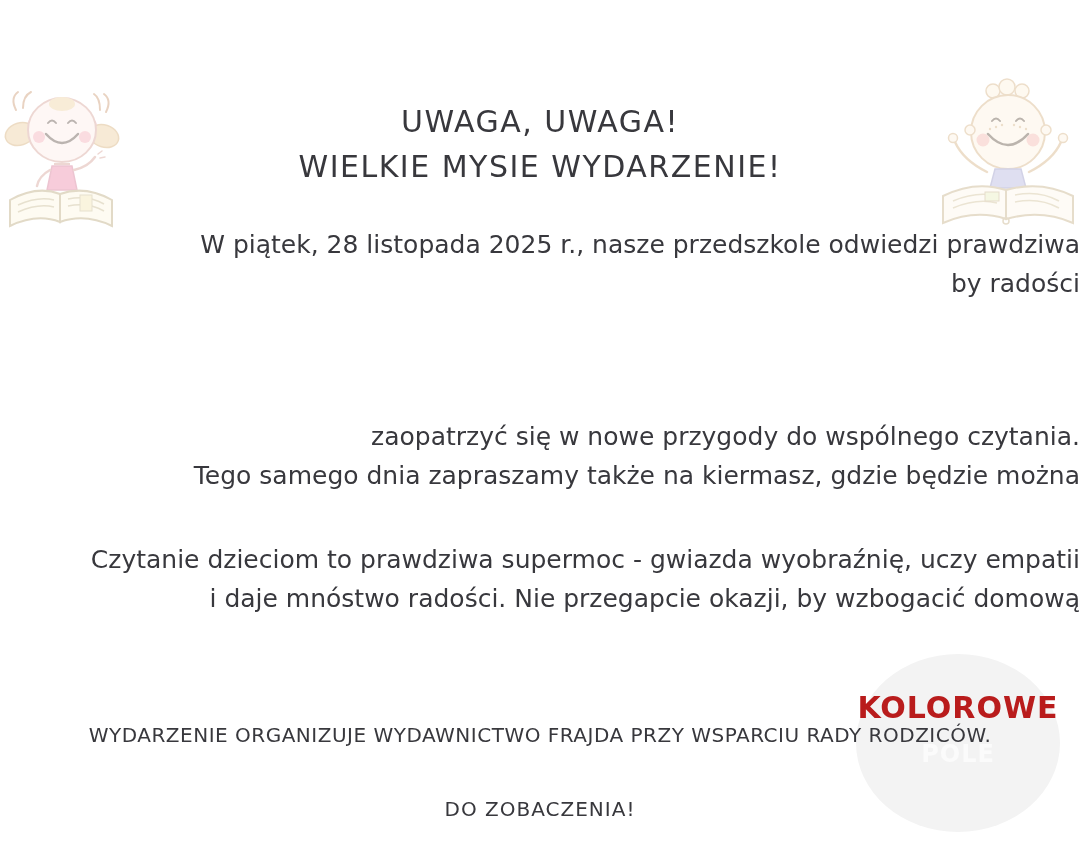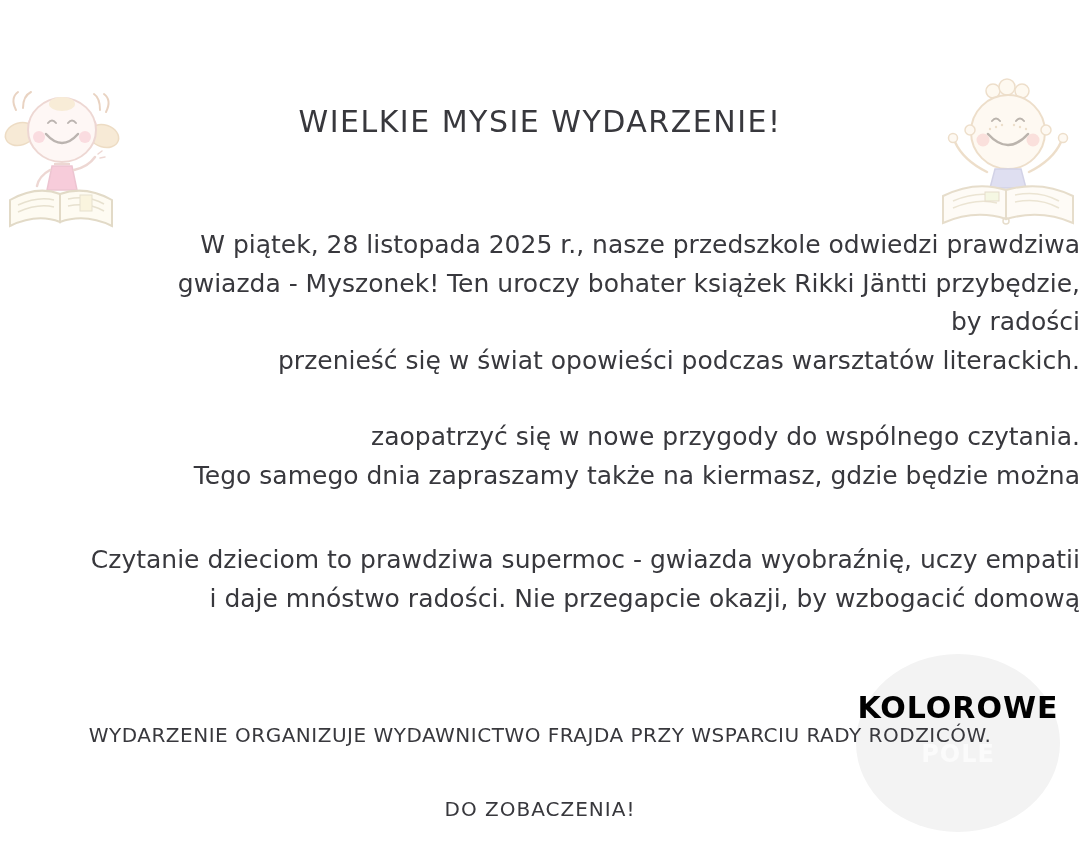--- a/index.html
+++ b/index.html
@@ -39,21 +39,21 @@
 
   .watermark {
     position:absolute; left:856px; top:654px;
     width:204px; height:178px; border-radius:50%;
     background:#f3f3f3; z-index:0;
   }
   .wm-line {
     position:absolute; left:0; width:100%; text-align:center;
     font-weight:bold; letter-spacing:1px;
   }
-  .wm-line-1 { top:36px; font-size:30px; color:#000000; }
+  .wm-line-1 { top:36px; font-size:30px; color:#b91c1c; }
   .wm-line-2 { top:86px; font-size:24px; color:#fbfbfb; }
 </style>
 </head>
 <body>
 
 <div class="page">
 
   <div class="watermark">
     <div class="wm-line wm-line-1">KOLOROWE</div>
     <div class="wm-line wm-line-2">POLE</div>
@@ -111,28 +111,27 @@
         <path d="M10,118 Q42,102 73,112 L73,141 Q42,131 10,145 Z" fill="#fdf8ec" stroke="#c9b48d" stroke-width="2"></path>
         <path d="M140,118 Q108,102 73,112 L73,141 Q108,131 140,145 Z" fill="#fdf8ec" stroke="#c9b48d" stroke-width="2"></path>
         <path d="M20,123 q24,-10 44,-5 M20,130 q24,-10 44,-5 M82,117 q24,-5 44,6 M82,124 q24,-5 44,6" stroke="#d4c49e" stroke-width="1.5" fill="none"></path>
         <rect x="52" y="114" width="14" height="9" fill="#e9eec2" stroke="#c9b48d" stroke-width="1"></rect>
         <circle cx="73" cy="143" r="3" fill="none" stroke="#c9b48d" stroke-width="1.5"></circle>
       </g>
     </svg>
   </div>
 
   <div class="title-block">
+    <div class="line">UWAGA, UWAGA!</div>
     <div class="line">WIELKIE MYSIE WYDARZENIE!</div>
   </div>
 
   <div class="para para-1">
     <div class="line">W piątek, 28 listopada 2025 r., nasze przedszkole odwiedzi prawdziwa</div>
-    <div class="line">gwiazda - Myszonek! Ten uroczy bohater książek Rikki Jäntti przybędzie,</div>
     <div class="line">by radości</div>
-    <div class="line">przenieść się w świat opowieści podczas warsztatów literackich.</div>
   </div>
 
   <div class="para para-2">
     <div class="line">zaopatrzyć się w nowe przygody do wspólnego czytania.</div>
     <div class="line">Tego samego dnia zapraszamy także na kiermasz, gdzie będzie można</div>
   </div>
 
   <div class="para para-3">
     <div class="line">Czytanie dzieciom to prawdziwa supermoc - gwiazda wyobraźnię, uczy empatii</div>
     <div class="line">i daje mnóstwo radości. Nie przegapcie okazji, by wzbogacić domową</div>

